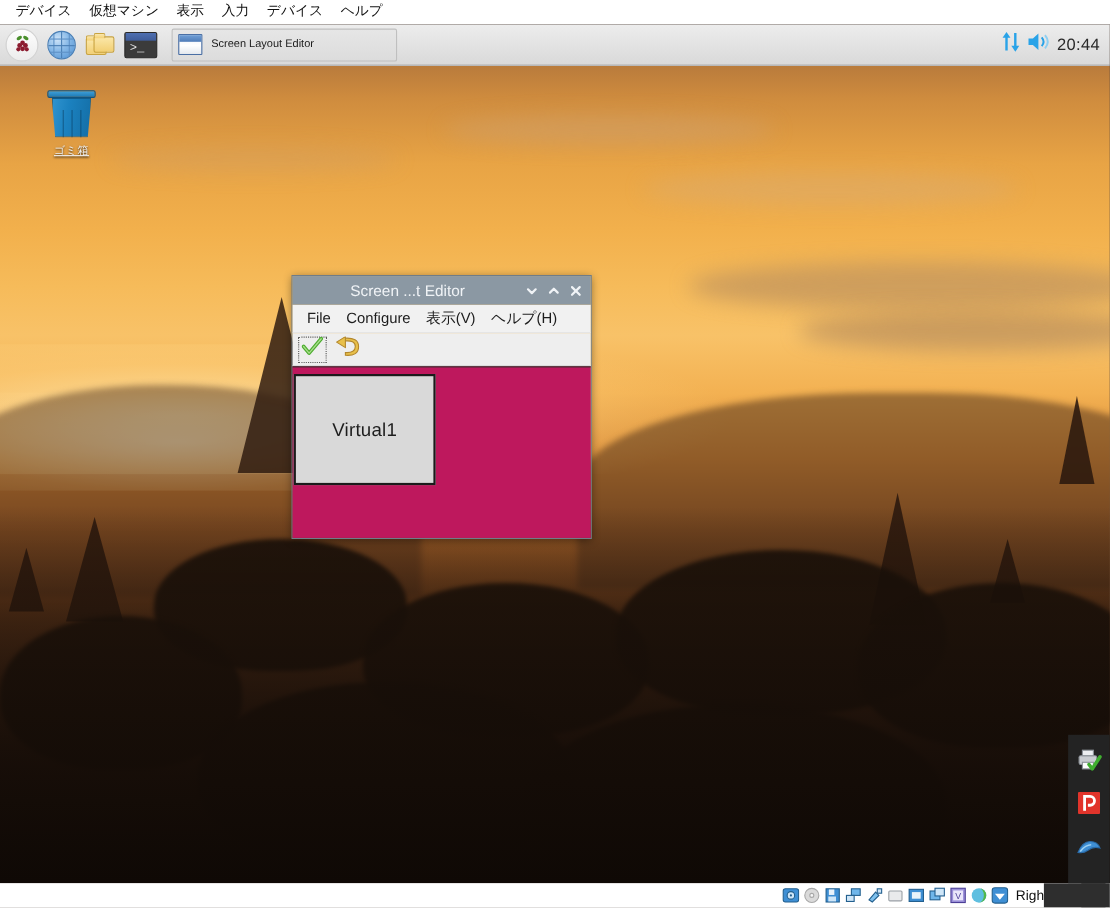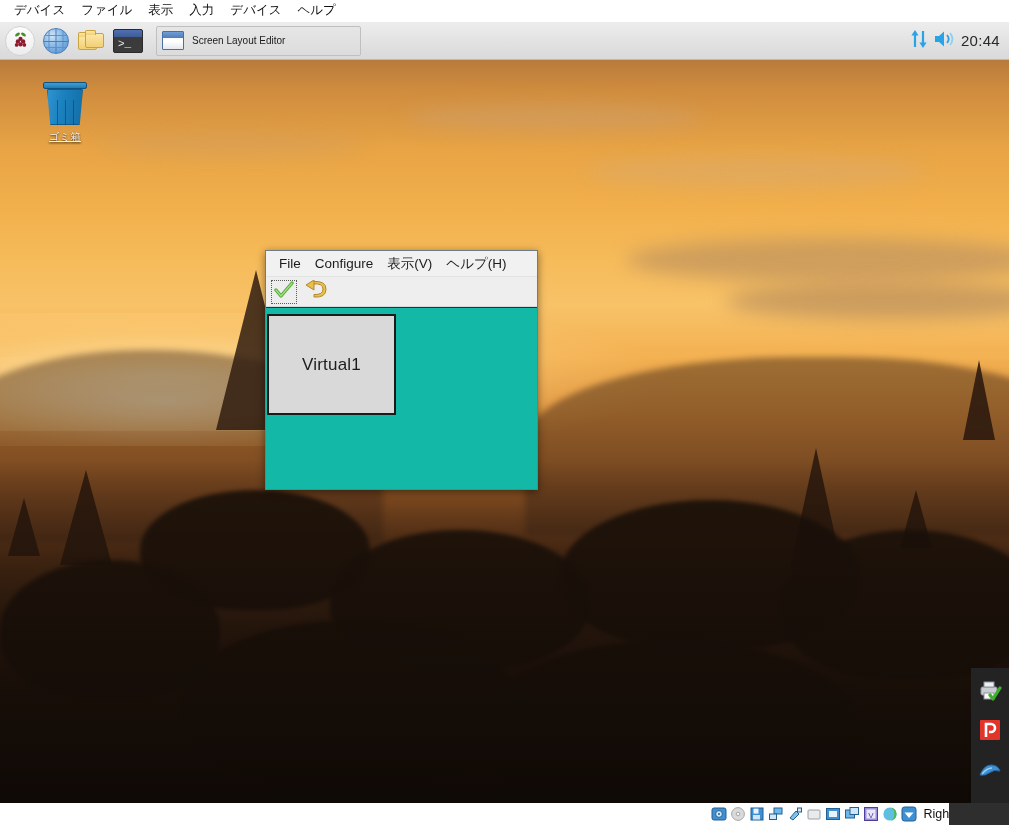--- a/index.html
+++ b/index.html
@@ -308,21 +308,21 @@
     width: 26px; height: 24px;
     display: flex; align-items: center; justify-content: center;
     border: 1px dotted #5a5a5a;
   }
   #tb-undo {
     width: 26px; height: 24px;
     display: flex; align-items: center; justify-content: center;
   }
   #sle-canvas {
     flex: 1 1 auto;
-    background: #14b8a6;
+    background: #be185d;
     position: relative;
     border-top: 1px solid #2f2f2f;
   }
   #monitor-virtual1 {
     position: absolute; left: 1px; top: 6px;
     width: 129px; height: 101px;
     background: #d9d9d9;
     border: 2px solid #1b1b1b;
     display: flex; align-items: center; justify-content: center;
   }
@@ -365,21 +365,21 @@
   }
 </style>
 </head>
 <body>
 
 <div id="vbox-window">
 
 
   <div id="vbox-menubar">
     <div class="vbox-menu-item">デバイス</div>
-    <div class="vbox-menu-item">ファイル</div>
+    <div class="vbox-menu-item">仮想マシン</div>
     <div class="vbox-menu-item">表示</div>
     <div class="vbox-menu-item">入力</div>
     <div class="vbox-menu-item">デバイス</div>
     <div class="vbox-menu-item">ヘルプ</div>
   </div>
 
   <div id="guest-screen">
 
     <div id="wallpaper">
       <div id="sun-glow"></div>
@@ -485,20 +485,39 @@
             <path d="M14 7 q3.4 4 0 8" stroke="#29a3e8" stroke-width="1.8" fill="none"></path>
             <path d="M17 5 q5 6 0 12" stroke="#8ecff2" stroke-width="1.8" fill="none"></path>
           </svg>
         </div>
         <div id="clock">20:44</div>
       </div>
     </div>
 
     <div id="sle-dialog">
 
+      <div id="sle-titlebar">
+        <div id="sle-title-text">Screen ...t Editor</div>
+        <div class="sle-titlebtn">
+          <svg width="13" height="13" viewBox="0 0 13 13">
+              <polyline points="3,5 6.5,8.5 10,5" fill="none" stroke="#f0f3f6" stroke-width="2" stroke-linecap="round" stroke-linejoin="round"></polyline>
+            </svg>
+        </div>
+        <div class="sle-titlebtn">
+          <svg width="13" height="13" viewBox="0 0 13 13">
+              <polyline points="3,8 6.5,4.5 10,8" fill="none" stroke="#f0f3f6" stroke-width="2" stroke-linecap="round" stroke-linejoin="round"></polyline>
+            </svg>
+        </div>
+        <div class="sle-titlebtn">
+          <svg width="13" height="13" viewBox="0 0 13 13">
+              <line x1="3" y1="3" x2="10" y2="10" stroke="#f0f3f6" stroke-width="2" stroke-linecap="round"></line>
+              <line x1="10" y1="3" x2="3" y2="10" stroke="#f0f3f6" stroke-width="2" stroke-linecap="round"></line>
+            </svg>
+        </div>
+      </div>
 
       <div id="sle-menubar">
         <div class="sle-menu-item">File</div>
         <div class="sle-menu-item">Configure</div>
         <div class="sle-menu-item">表示(V)</div>
         <div class="sle-menu-item">ヘルプ(H)</div>
       </div>
 
       <div id="sle-toolbar">
         <div id="tb-apply">

